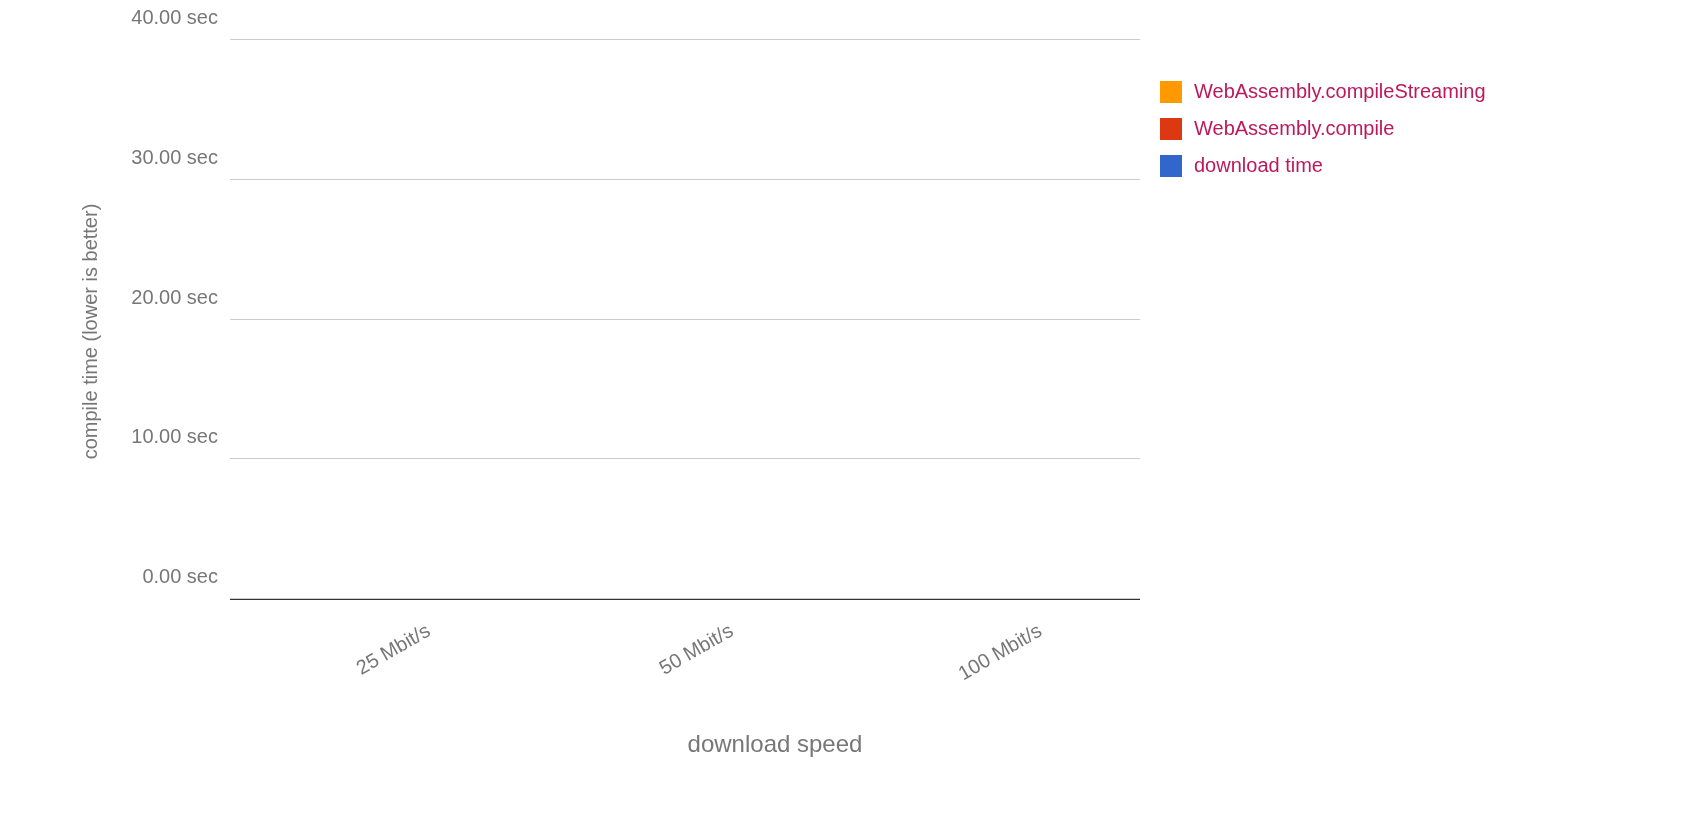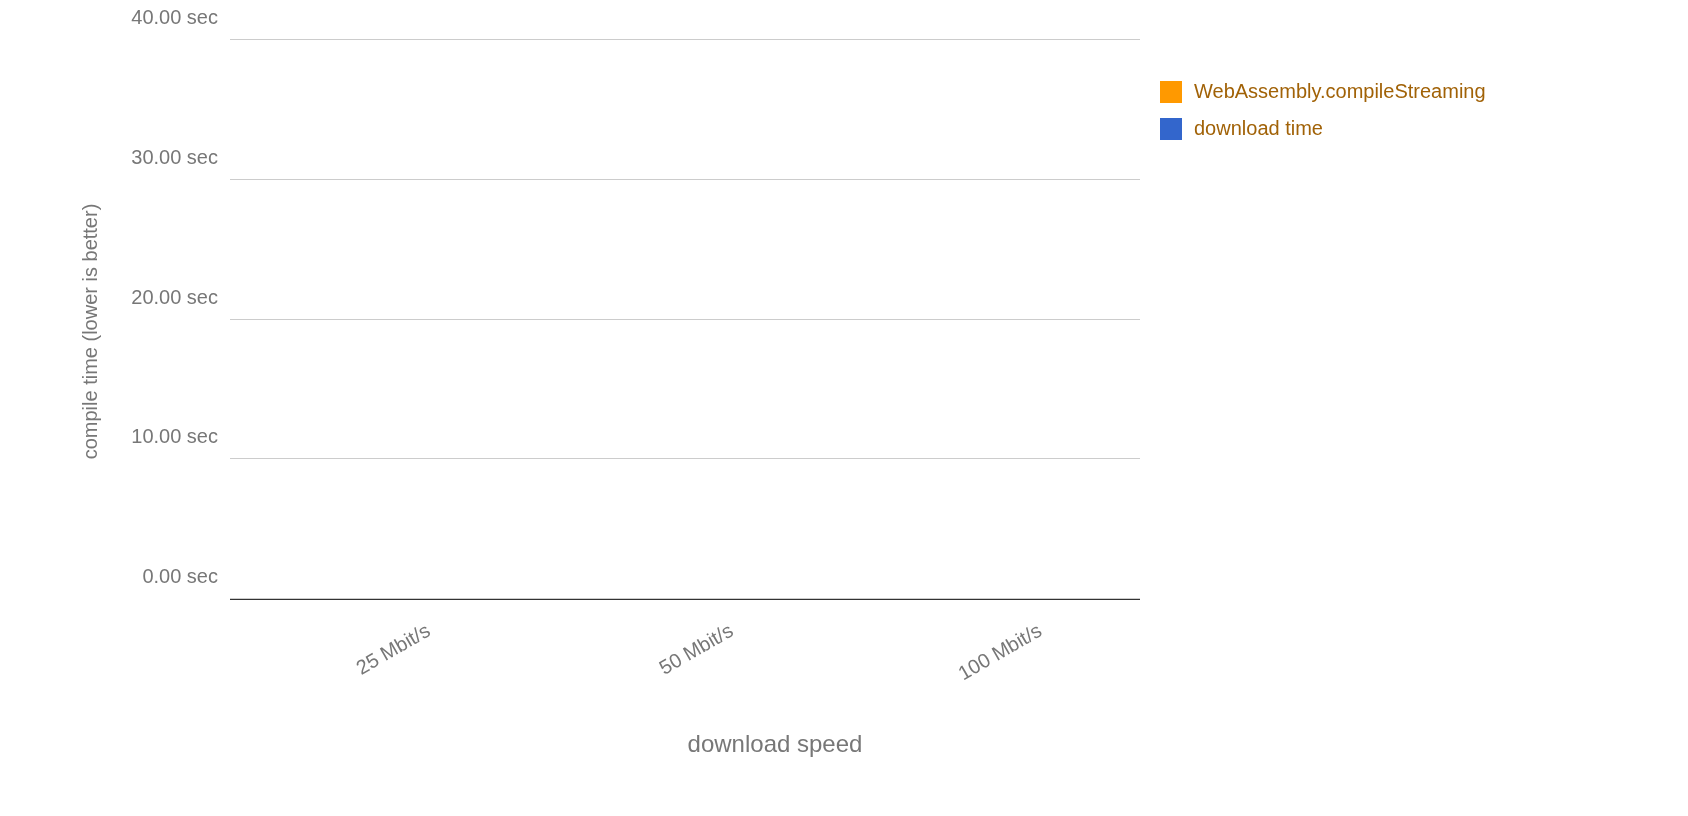--- a/index.html
+++ b/index.html
@@ -101,21 +101,21 @@
       left: 1060px;
       top: 60px;
       display: flex;
       flex-direction: column;
       gap: 14px;
     }
     .legend-item {
       display: flex;
       align-items: center;
       gap: 12px;
-      color: #a16207;
+      color: #be185d;
       font-size: 20px;
     }
     .legend-swatch {
       width: 22px;
       height: 22px;
       flex-shrink: 0;
     }
     .legend-swatch.orange { background: #ff9900; }
     .legend-swatch.red { background: #dc3912; }
     .legend-swatch.blue { background: #3366cc; }
@@ -190,19 +190,23 @@
 
     </div>
   </div>
 
   <div class="legend">
     <div class="legend-item">
       <div class="legend-swatch orange"></div>
       <span>WebAssembly.compileStreaming</span>
     </div>
     <div class="legend-item">
+      <div class="legend-swatch red"></div>
+      <span>WebAssembly.compile</span>
+    </div>
+    <div class="legend-item">
       <div class="legend-swatch blue"></div>
       <span>download time</span>
     </div>
   </div>
 
   <div class="x-axis-label">download speed</div>
 </div>
 
 </body></html>

